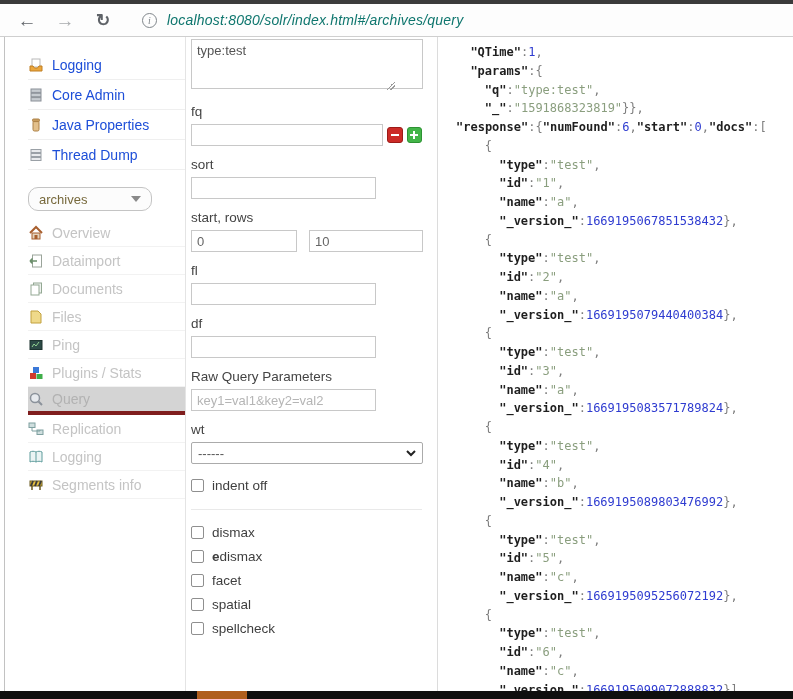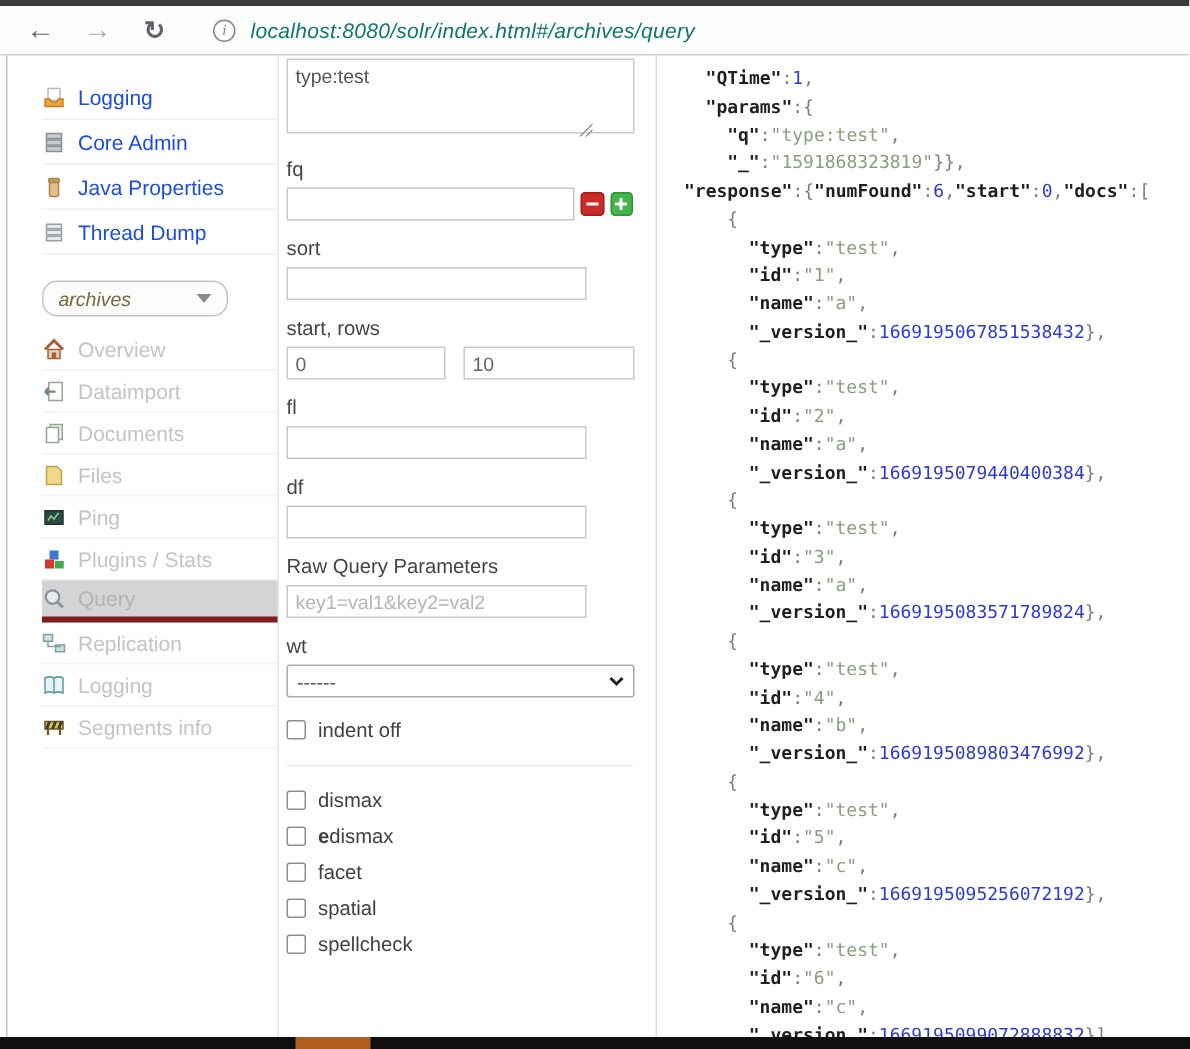--- a/index.html
+++ b/index.html
@@ -29,28 +29,28 @@
                border-bottom:1px solid #efefef; cursor:pointer; }
   .side-item .ic { width:16px; height:16px; margin-right:8px; flex:none; }
   .side-item .lbl { font-size:14px; color:#1d4ed8; }
   .side-item.dim .lbl { color:#c4c4c4; }
   .side-item.dim { height:28px; border-bottom:1px solid #f2f2f2; }
   .side-item.selected { background:#d4d4d4; border-bottom:4px solid #7f1d1d; }
   .side-item.selected .lbl { color:#b2b2b2; }
   .core-select { width:124px; height:24px; margin:17px 0 8px 28px; border:1px solid #c4c4c4;
                  border-radius:10px; background:#fcfcfc; display:flex; align-items:center;
                  padding:0 10px; cursor:pointer; }
-  .core-select .val { font-size:13px; color:#77693c; flex:1;font-style:italic; }
+  .core-select .val { font-size:13px; color:#77693c; flex:1; }
   .core-select .caret { width:0; height:0; border-left:5px solid transparent;
                  border-right:5px solid transparent; border-top:6px solid #8a8a8a; }
 
   
   .form-pane { width:252px; flex:none; padding:2px 15px 0 5px; border-right:1px solid #dcdcdc; }
   .f-label { font-size:13.5px; color:#444; margin:11px 0 5px; }
-  .f-input { width:200px; height:22px; border:1px solid #c8c8c8; font-size:13px; color:#666;
+  .f-input { width:185px; height:22px; border:1px solid #c8c8c8; font-size:13px; color:#666;
              padding:0 5px; font-family:"Liberation Sans",sans-serif; background:#fff; }
   .f-input::placeholder { color:#b5b5b5; }
   .q-wrap { position:relative; width:206px;text-decoration:underline; }
   .q-area { width:232px; height:50px; border:1px solid #c8c8c8; resize:none; font-size:13px;
             color:#555; padding:3px 5px; font-family:"Liberation Sans",sans-serif; }
   .resize-grip { position:absolute; right:2px; bottom:3px; width:9px; height:9px;
       background:linear-gradient(135deg, transparent 50%, #9a9a9a 50%, #9a9a9a 58%, transparent 58%,
                  transparent 72%, #9a9a9a 72%, #9a9a9a 80%, transparent 80%); pointer-events:none; }
   .fq-row { display:flex; align-items:center; }
   .fq-row .f-input { width:200px; }

